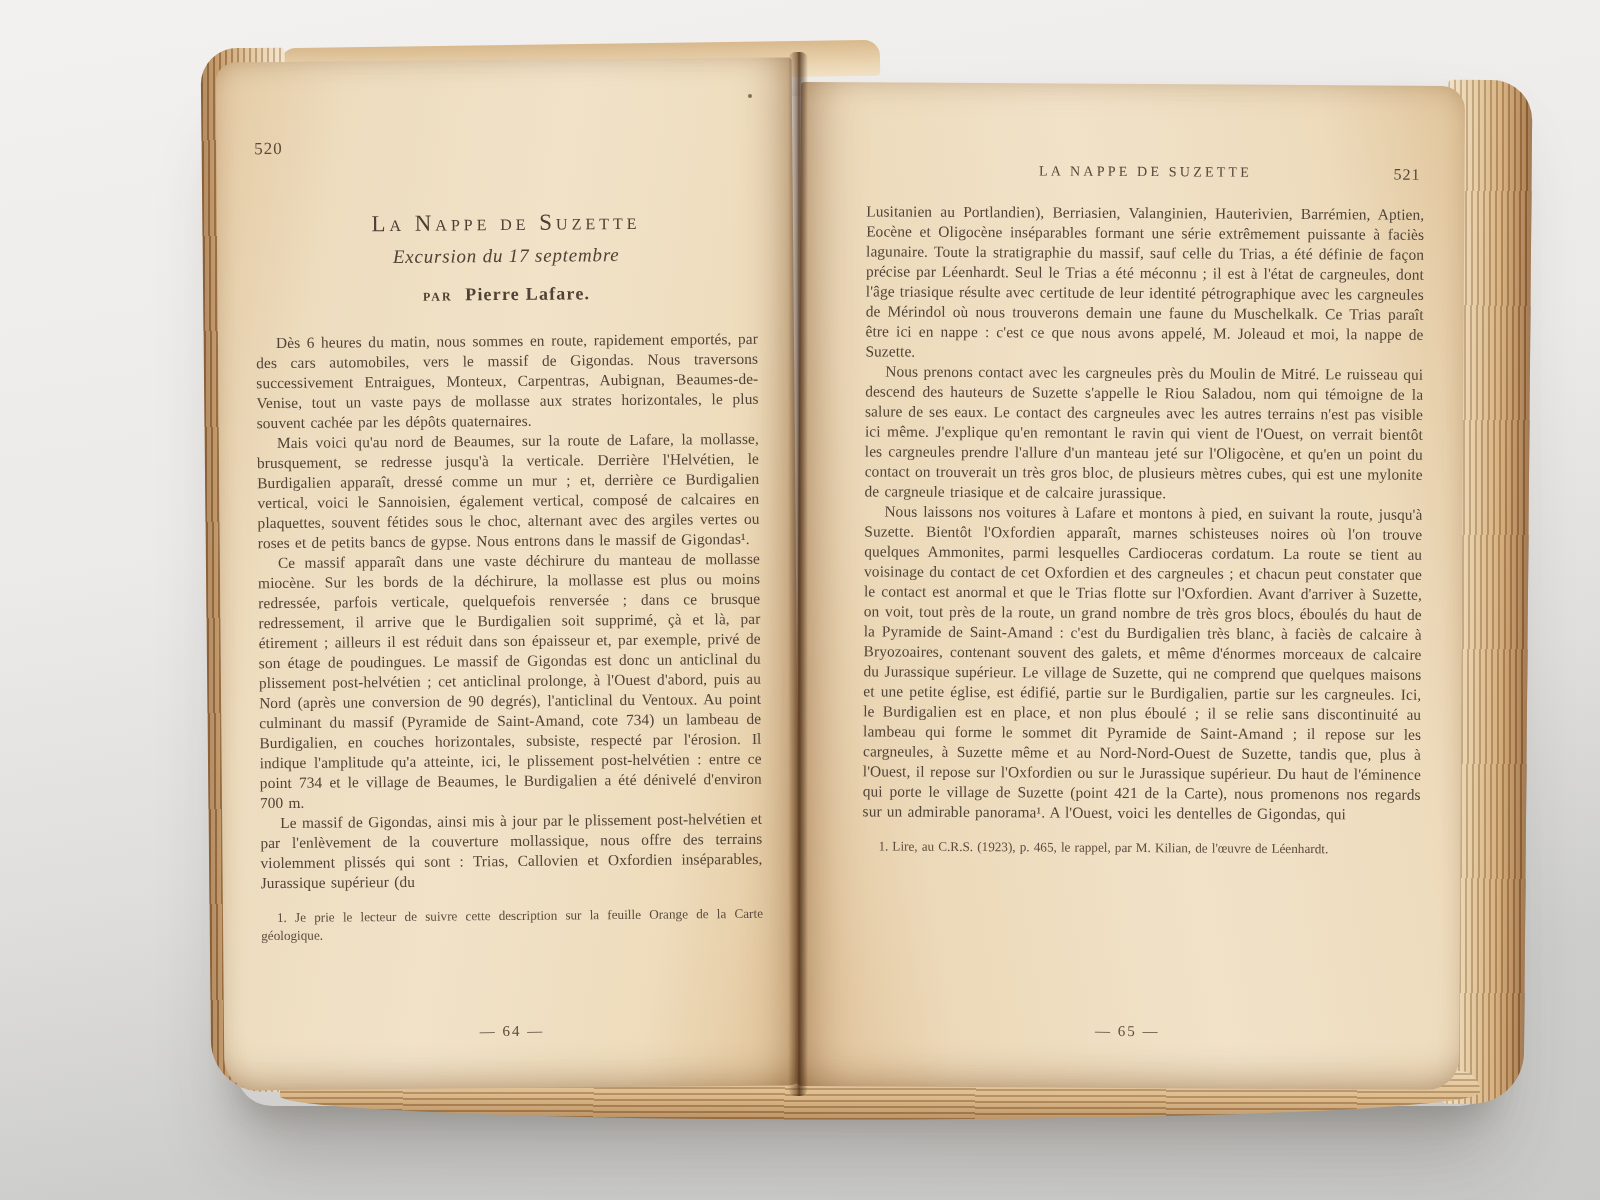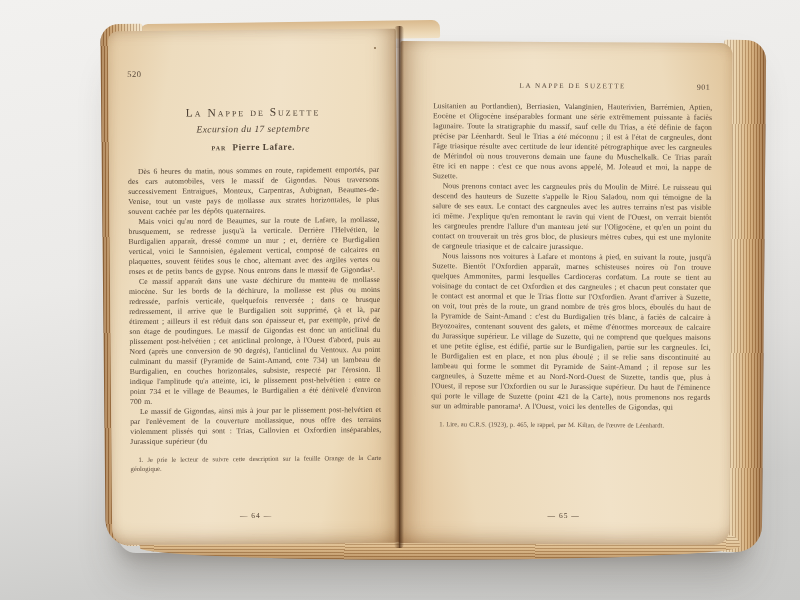--- a/index.html
+++ b/index.html
@@ -124,21 +124,21 @@
       <p>Le massif de Gigondas, ainsi mis à jour par le plissement post-helvétien et par l'enlèvement de la couverture mollassique, nous offre des terrains violemment plissés qui sont : Trias, Callovien et Oxfordien inséparables, Jurassique supérieur (du</p>
       <div class="footnote">1. Je prie le lecteur de suivre cette description sur la feuille Orange de la Carte géologique.</div>
     </div>
 
     <div class="folio">— 64 —</div>
   </div>
 
   <div class="page page-right">
     <div class="running-head">
       <span>LA NAPPE DE SUZETTE</span>
-      <span class="running-pageno">901</span>
+      <span class="running-pageno">521</span>
     </div>
 
     <div class="body-text rp-body">
       <p class="noindent">Lusitanien au Portlandien), Berriasien, Valanginien, Hauterivien, Barrémien, Aptien, Eocène et Oligocène inséparables formant une série extrêmement puissante à faciès lagunaire. Toute la stratigraphie du massif, sauf celle du Trias, a été définie de façon précise par Léenhardt. Seul le Trias a été méconnu ; il est à l'état de cargneules, dont l'âge triasique résulte avec certitude de leur identité pétrographique avec les cargneules de Mérindol où nous trouverons demain une faune du Muschelkalk. Ce Trias paraît être ici en nappe : c'est ce que nous avons appelé, M. Joleaud et moi, la nappe de Suzette.</p>
       <p>Nous prenons contact avec les cargneules près du Moulin de Mitré. Le ruisseau qui descend des hauteurs de Suzette s'appelle le Riou Saladou, nom qui témoigne de la salure de ses eaux. Le contact des cargneules avec les autres terrains n'est pas visible ici même. J'explique qu'en remontant le ravin qui vient de l'Ouest, on verrait bientôt les cargneules prendre l'allure d'un manteau jeté sur l'Oligocène, et qu'en un point du contact on trouverait un très gros bloc, de plusieurs mètres cubes, qui est une mylonite de cargneule triasique et de calcaire jurassique.</p>
       <p>Nous laissons nos voitures à Lafare et montons à pied, en suivant la route, jusqu'à Suzette. Bientôt l'Oxfordien apparaît, marnes schisteuses noires où l'on trouve quelques Ammonites, parmi lesquelles Cardioceras cordatum. La route se tient au voisinage du contact de cet Oxfordien et des cargneules ; et chacun peut constater que le contact est anormal et que le Trias flotte sur l'Oxfordien. Avant d'arriver à Suzette, on voit, tout près de la route, un grand nombre de très gros blocs, éboulés du haut de la Pyramide de Saint-Amand : c'est du Burdigalien très blanc, à faciès de calcaire à Bryozoaires, contenant souvent des galets, et même d'énormes morceaux de calcaire du Jurassique supérieur. Le village de Suzette, qui ne comprend que quelques maisons et une petite église, est édifié, partie sur le Burdigalien, partie sur les cargneules. Ici, le Burdigalien est en place, et non plus éboulé ; il se relie sans discontinuité au lambeau qui forme le sommet dit Pyramide de Saint-Amand ; il repose sur les cargneules, à Suzette même et au Nord-Nord-Ouest de Suzette, tandis que, plus à l'Ouest, il repose sur l'Oxfordien ou sur le Jurassique supérieur. Du haut de l'éminence qui porte le village de Suzette (point 421 de la Carte), nous promenons nos regards sur un admirable panorama¹. A l'Ouest, voici les dentelles de Gigondas, qui</p>
       <div class="footnote">1. Lire, au C.R.S. (1923), p. 465, le rappel, par M. Kilian, de l'œuvre de Léenhardt.</div>
     </div>
 
     <div class="folio">— 65 —</div>

